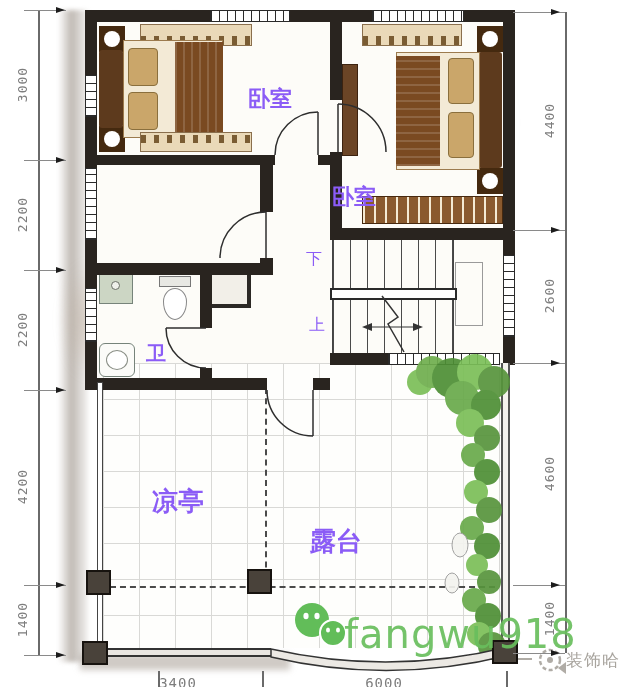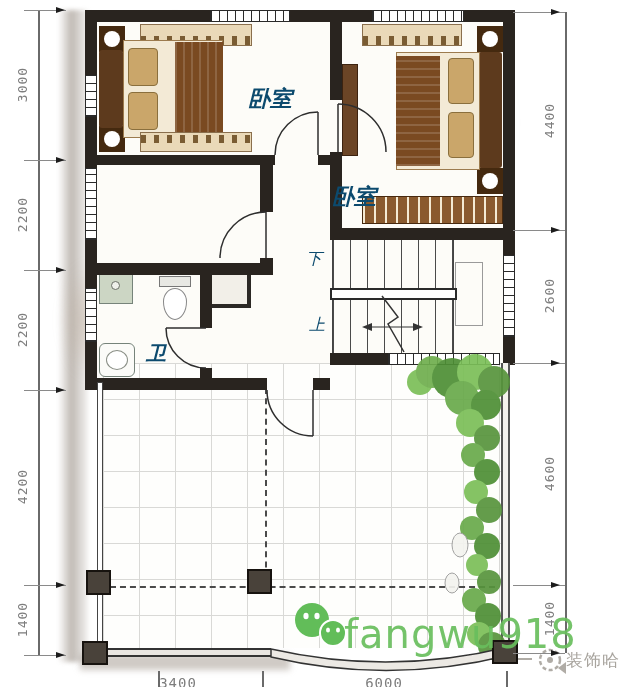--- a/index.html
+++ b/index.html
@@ -3,21 +3,21 @@
 <meta charset="utf-8">
 <style>
   html,body{margin:0;padding:0;background:#fff;}
   #plan{position:relative;width:640px;height:687px;background:#ffffff;overflow:hidden;
         font-family:"DejaVu Sans",sans-serif;}
   .abs{position:absolute;}
   .wall{position:absolute;background:#29241f;}
   .win{position:absolute;background:#fff;border:1px solid #2a2a2a;box-sizing:border-box;}
   .win-h{background-image:repeating-linear-gradient(90deg,#2a2a2a 0 1px,transparent 1px 8px);}
   .win-v{background-image:repeating-linear-gradient(0deg,#2a2a2a 0 1px,transparent 1px 8px);}
-  .room-label{position:absolute;color:#0c4a6e;font-weight:bold;white-space:nowrap;font-style:italic;}
+  .room-label{position:absolute;color:#8b5cf6;font-weight:bold;white-space:nowrap;}
   .dimv{position:absolute;width:44px;text-align:center;transform:rotate(-90deg);
         font-family:"DejaVu Sans Mono",monospace;font-size:13px;color:#7d7d7d;letter-spacing:1px;}
   .dimh{position:absolute;text-align:center;font-family:"DejaVu Sans Mono",monospace;
         font-size:14px;color:#7d7d7d;letter-spacing:1px;}
   .dimline{position:absolute;background:#6a6a6a;}
   .extline{position:absolute;background:#8a8a8a;height:1px;}
   .arr-r{position:absolute;width:0;height:0;border-left:9px solid #1c1c1c;
          border-top:3.5px solid transparent;border-bottom:3.5px solid transparent;}
   .blob{position:absolute;filter:blur(6px);border-radius:50%;}
   .col{position:absolute;background:#49423a;border:2px solid #17130f;box-sizing:border-box;}
@@ -180,20 +180,22 @@
   </svg>
 
   <div class="col" style="left:86px;top:570px;width:25px;height:25px;"></div>
   <div class="col" style="left:247px;top:569px;width:25px;height:25px;"></div>
   <div class="col" style="left:82px;top:641px;width:26px;height:24px;"></div>
   <div class="col" style="left:492px;top:640px;width:26px;height:24px;"></div>
 
   <div class="room-label" style="left:248px;top:84px;font-size:22px;">卧室</div>
   <div class="room-label" style="left:332px;top:182px;font-size:22px;">卧室</div>
   <div class="room-label" style="left:146px;top:340px;font-size:20px;">卫</div>
+  <div class="room-label" style="left:152px;top:484px;font-size:26px;">凉亭</div>
+  <div class="room-label" style="left:310px;top:524px;font-size:26px;">露台</div>
   <div class="room-label" style="left:306px;top:249px;font-size:16px;font-weight:normal;">下</div>
   <div class="room-label" style="left:309px;top:315px;font-size:16px;font-weight:normal;">上</div>
 
   <div class="dimline" style="left:38px;top:10px;width:1.5px;height:645px;"></div>
   <div class="dimline" style="left:565px;top:12px;width:1.5px;height:641px;"></div>
 
   <div class="extline" style="left:24px;top:10px;width:42px;"></div>
   <div class="arr-r" style="left:56px;top:7px;"></div>
   <div class="extline" style="left:24px;top:160px;width:42px;"></div>
   <div class="arr-r" style="left:56px;top:157px;"></div>

